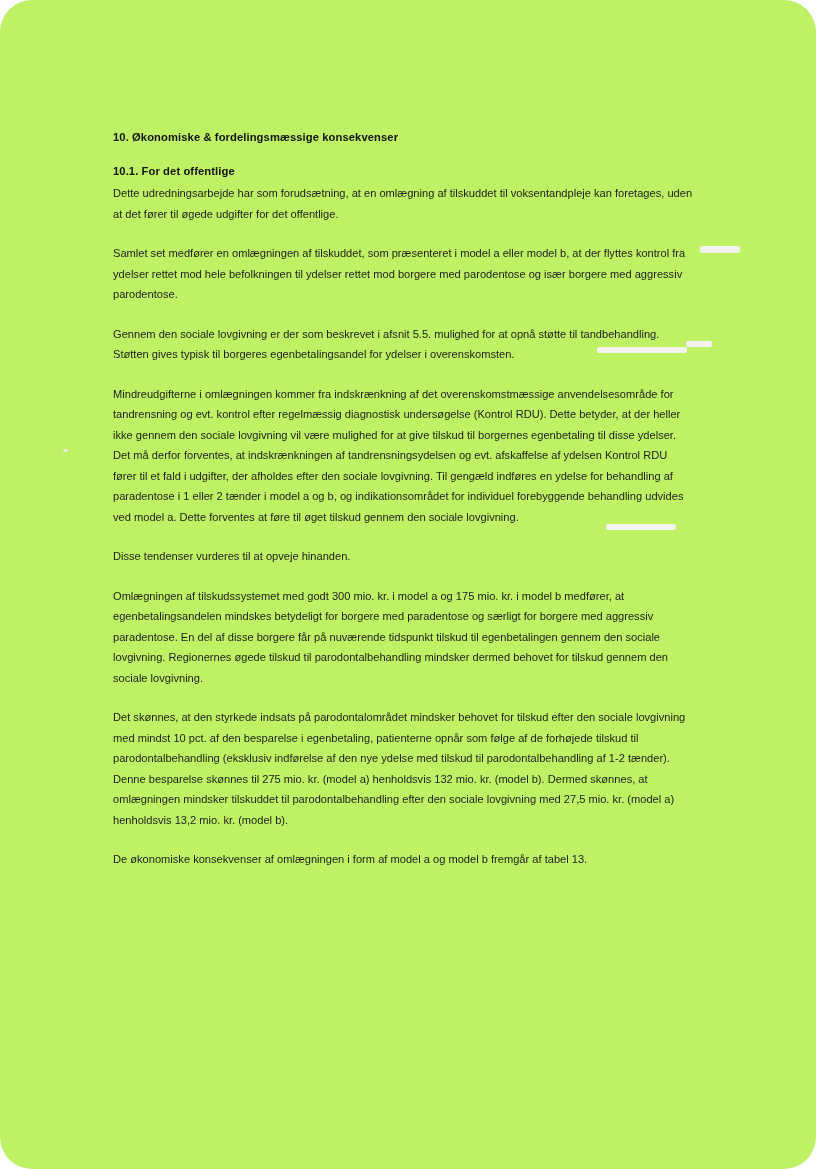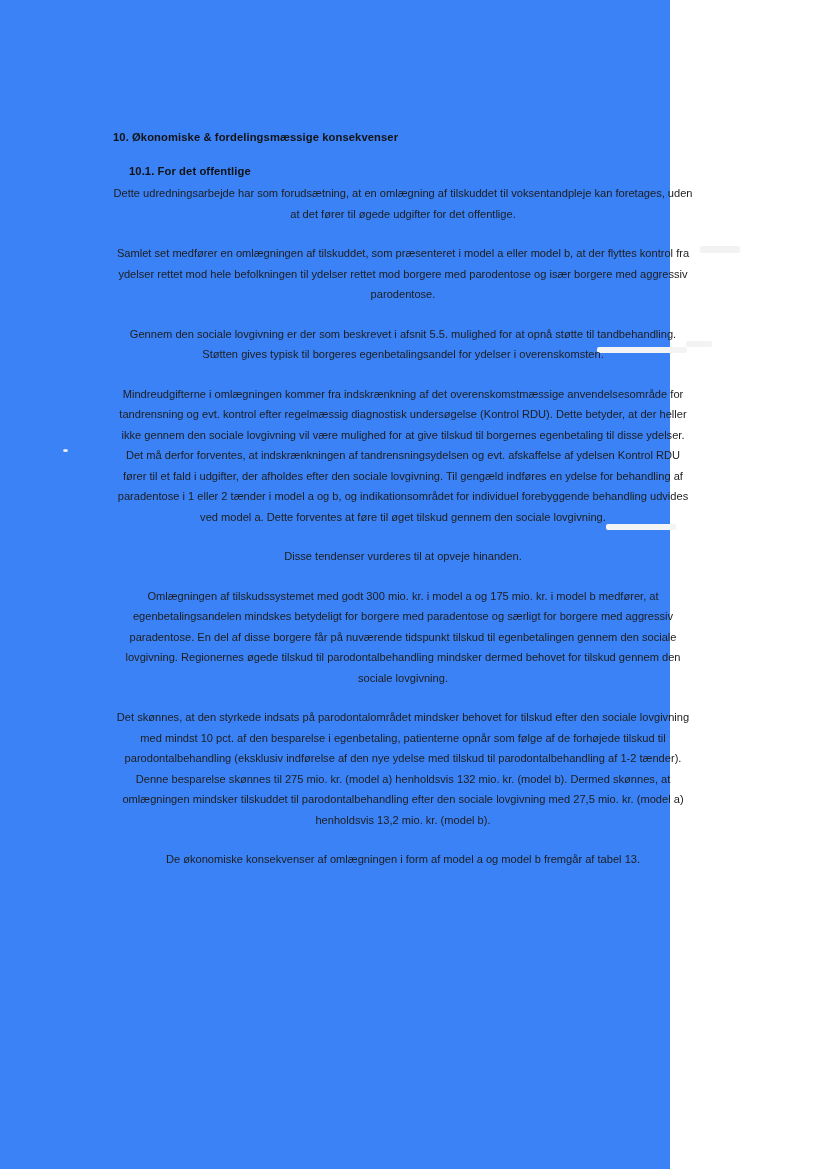--- a/index.html
+++ b/index.html
@@ -12,49 +12,50 @@
     height: 1169px;
     font-family: "Liberation Sans", sans-serif;
     color: #1a1a1a;
     position: relative;
     overflow: hidden;
   }
   .page {
     position: absolute;
     left: 0;
     top: 0;
-    width: 670px;
+    width: 816px;
     height: 1169px;
-    background: #3b82f6;
+    background: #bef264;
+    border-radius: 32px;
   }
   .content {
     position: absolute;
     left: 113px;
     top: 131px;
     width: 580px;
   }
   h1.doc-heading {
     font-size: 11.2px;
     font-weight: bold;
     margin: 0 0 22px 0;
     letter-spacing: 0.1px;
     color: #121212;
   }
   h2.doc-subheading {
     font-size: 11.2px;
     font-weight: bold;
-    margin: 0 0 6px 16px;
+    margin: 0 0 6px 0;
     letter-spacing: 0.1px;
     color: #121212;
   }
   p.para {
     font-size: 11.1px;
     line-height: 20.5px;
     margin: 0 0 19px 0;
-    text-align: center;
+    text-align: left;
     color: #1d1d1d;
   }
   p.para:last-child {
     margin-bottom: 15px;
   }
   
   .speck {
     position: absolute;
     background: #ececec;
     border-radius: 50%;

